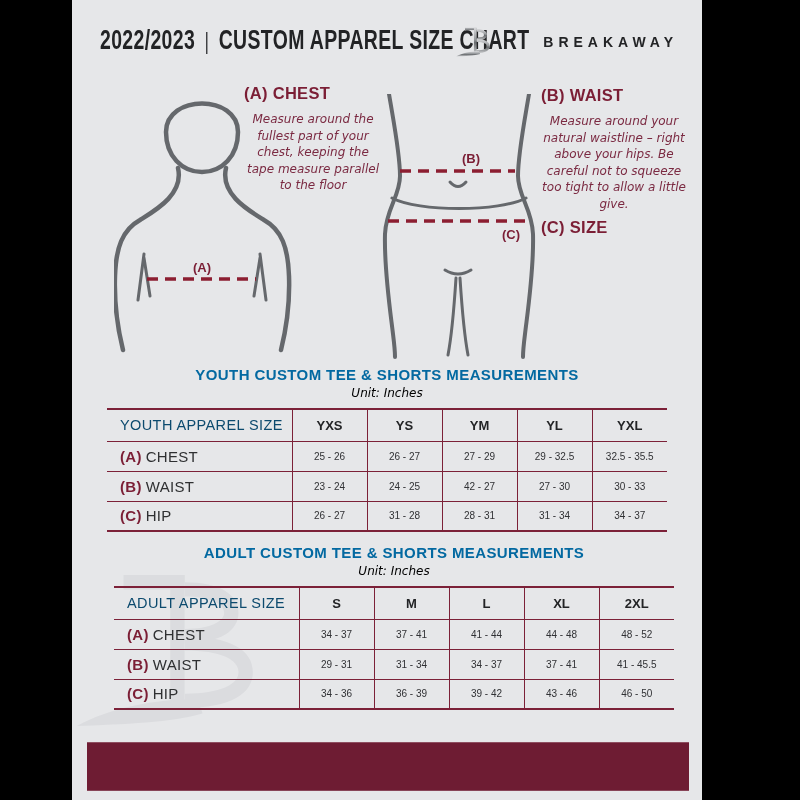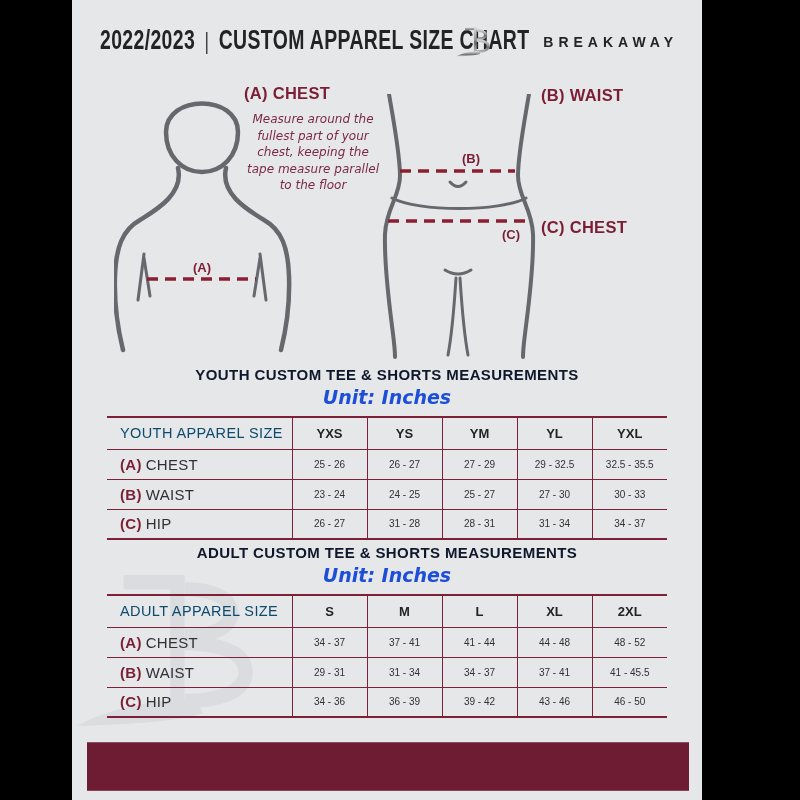--- a/index.html
+++ b/index.html
@@ -30,24 +30,24 @@
             font-family:"Liberation Sans", sans-serif; }
   .how p { font-family:"DejaVu Sans", sans-serif; font-style:italic; font-size:12px; line-height:1.38;
            white-space:pre-line;text-align:center; }
   .how-chest { left:172px; top:8px; width:138px; }
   .how-waist { left:469px; top:10px; width:146px; }
   .how-hips  { left:469px; top:142px; width:152px; }
 
   
   .tbl-section { position:absolute; left:0; width:630px; text-align:center; }
   .sec-youth { top:366px; }
-  .sec-adult { top:544px; }
-  .tbl-title { font-size:15px; font-weight:bold; color:#0f172a; letter-spacing:.4px; }
-  .tbl-unit  { font-family:"DejaVu Sans", sans-serif; font-style:italic; font-weight:700;
-               font-size:19px; color:#1d4ed8; margin-top:3px; }
+  .sec-adult { top:544px;margin-left:7px; }
+  .tbl-title { font-size:15px; font-weight:bold; color:#0369a1; letter-spacing:.4px; }
+  .tbl-unit  { font-family:"DejaVu Sans", sans-serif; font-style:italic; font-weight:400;
+               font-size:12px; color:#000000; margin-top:3px; }
   table.size { margin:8px auto 0 auto; width:560px; table-layout:fixed; border-collapse:collapse;
                border-top:2px solid #7c2138; border-bottom:2px solid #7c2138; background:transparent; }
   table.size th, table.size td { border-left:1.5px solid #7c2138; }
   table.size th:first-child, table.size td:first-child { border-left:none; }
   table.size thead th { border-bottom:1.5px solid #7c2138; height:32px; }
   table.size tbody tr:not(:last-child) td { border-bottom:1.5px solid #7c2138; }
   table.size tbody td { height:30px; }
   .col-label-h { text-align:left; padding-left:13px; font-weight:400; font-size:14.5px;
                  color:#0c4a6e; letter-spacing:.4px; }
   th.size-h { font-size:13px; font-weight:bold; color:#232426; }
@@ -141,23 +141,24 @@
         <line x1="10" y1="127" x2="148" y2="127" stroke="#8c1e31" stroke-width="3.5" stroke-dasharray="11 7"></line>
         <text class="mark" x="133" y="145" text-anchor="middle">(C)</text>
       </svg>
 
       <div class="how how-chest">
         <h3>(A) CHEST</h3>
         <p>Measure around the fullest part of your chest, keeping the tape measure parallel to the floor</p>
       </div>
       <div class="how how-waist">
         <h3>(B) WAIST</h3>
+        <p>Measure around your natural waistline – right above your hips. Be careful not to squeeze too tight to allow a little give.</p>
       </div>
       <div class="how how-hips">
-        <h3>(C) CHEST</h3>
+        <h3>(C) SIZE</h3>
       </div>
     </div>
 
     <div class="tbl-section sec-youth">
       <div class="tbl-title">YOUTH CUSTOM TEE &amp; SHORTS MEASUREMENTS</div>
       <div class="tbl-unit">Unit: Inches</div>
       <table class="size">
         <colgroup>
             <col style="width:185px">
             <col style="width:75px">
@@ -182,21 +183,21 @@
             <td class="val">25 - 26</td>
             <td class="val">26 - 27</td>
             <td class="val">27 - 29</td>
             <td class="val">29 - 32.5</td>
             <td class="val">32.5 - 35.5</td>
           </tr>
           <tr>
             <td class="row-label"><span class="key">(B)</span><span>WAIST</span></td>
             <td class="val">23 - 24</td>
             <td class="val">24 - 25</td>
-            <td class="val">25 - 27</td>
+            <td class="val">42 - 27</td>
             <td class="val">27 - 30</td>
             <td class="val">30 - 33</td>
           </tr>
           <tr>
             <td class="row-label"><span class="key">(C)</span><span>HIP</span></td>
             <td class="val">26 - 27</td>
             <td class="val">31 - 28</td>
             <td class="val">28 - 31</td>
             <td class="val">31 - 34</td>
             <td class="val">34 - 37</td>

